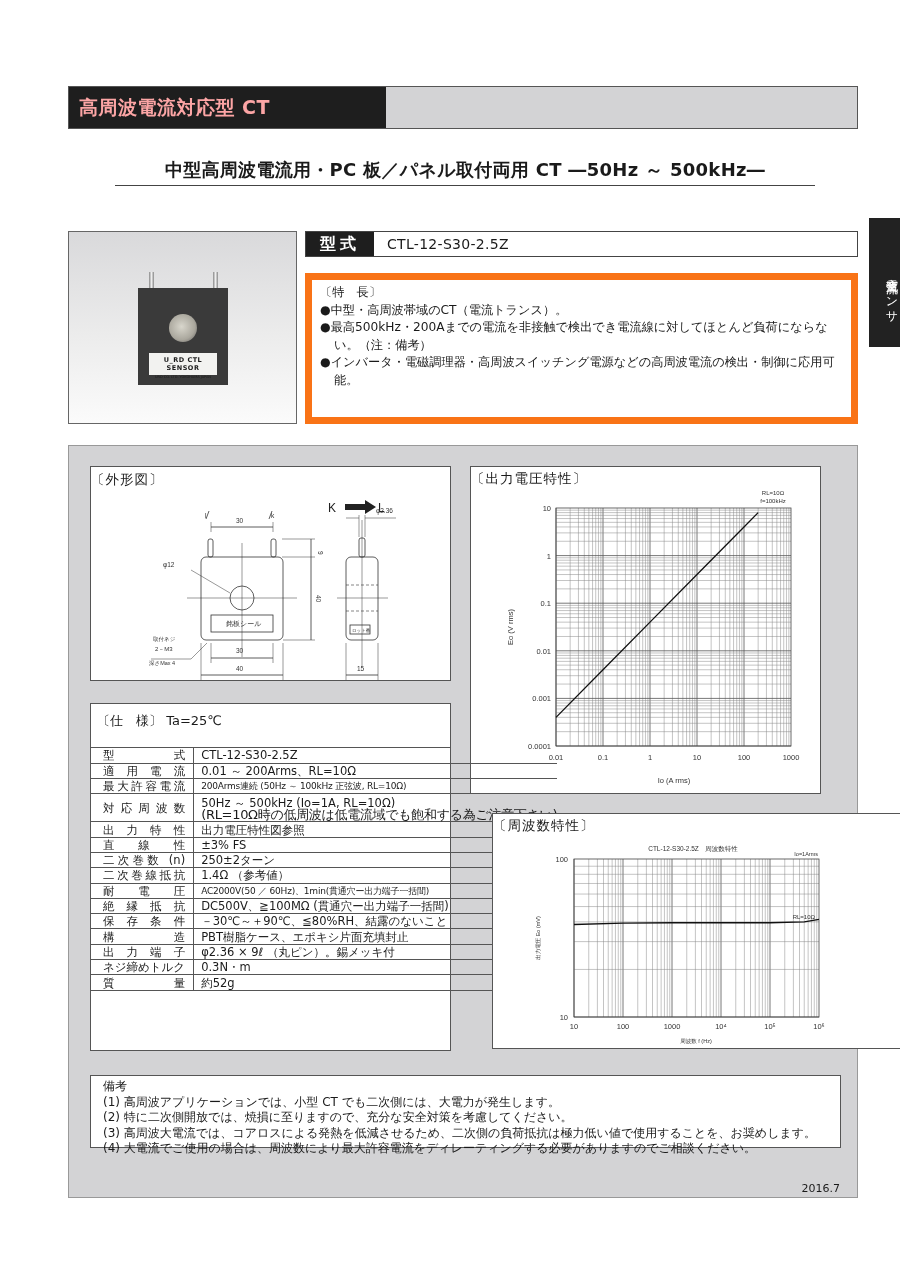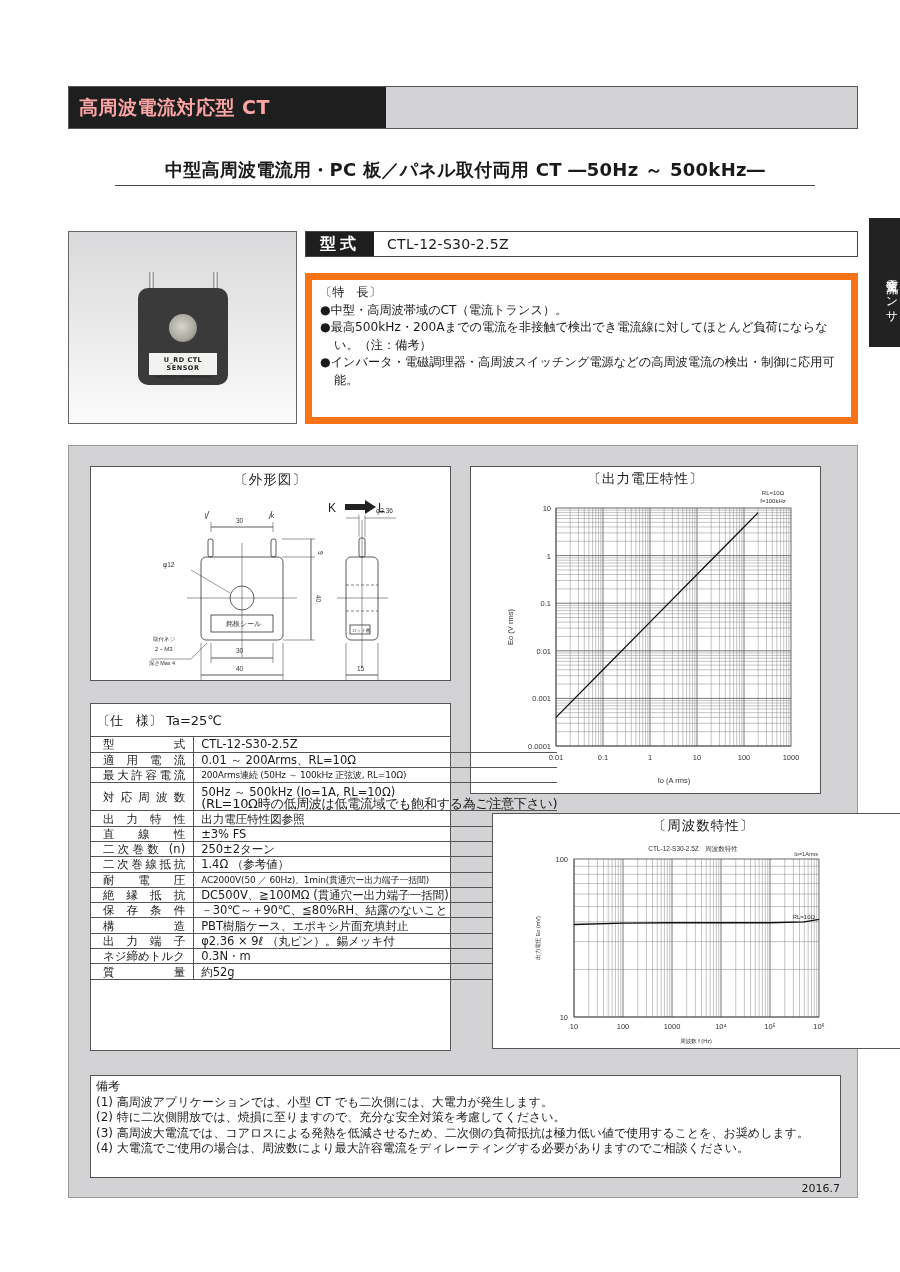--- a/index.html
+++ b/index.html
@@ -10,53 +10,53 @@
   #header { left: 68px; top: 86px; width: 790px; height: 43px; border: 1px solid #555; display: flex; }
   #header .black { width: 317px; background: #1e1e1e; color: #fca5a5; font-size: 19px; font-weight: bold; display: flex; align-items: center; padding-left: 10px; letter-spacing: 0.5px; }
   #header .gray { flex: 1; background: #d3d3d5; }
 
   #subtitle { left: 115px; top: 158px; width: 700px; height: 28px; border-bottom: 1.5px solid #444; text-align: center; font-size: 18px; font-weight: bold; letter-spacing: 0.3px; }
 
   #side-tab { left: 869px; top: 218px; width: 31px; height: 129px; background: #222; color: #fff; font-size: 12px; writing-mode: vertical-rl; text-orientation: upright; display: flex; align-items: flex-start; justify-content: center; padding-top: 22px; letter-spacing: 1px; }
 
   
   #photo { left: 68px; top: 231px; width: 229px; height: 193px; border: 1px solid #666; background: linear-gradient(180deg, #d9d9db 0%, #ececec 55%, #fbfbfb 100%); }
-  #photo .body { position: absolute; left: 69px; top: 56px; width: 90px; height: 97px; background: #3a3a3a; border-radius: 10px; }
+  #photo .body { position: absolute; left: 69px; top: 56px; width: 90px; height: 97px; background: #3a3a3a; border-radius: 0; }
   #photo .pin { position: absolute; top: 40px; width: 5px; height: 20px; background: linear-gradient(90deg,#888,#eee,#888); }
   #photo .hole { position: absolute; left: 31px; top: 26px; width: 28px; height: 28px; border-radius: 50%; background: radial-gradient(circle at 45% 45%, #d8d6cc 0%, #aaa79d 60%, #555 100%); }
   #photo .label { position: absolute; left: 11px; top: 65px; width: 68px; height: 22px; background: #f2f2f0; font-size: 6.5px; font-weight: bold; text-align: center; padding-top: 3px; letter-spacing: 0.5px; }
   #photo .label small { display: block; font-size: 3.5px; font-weight: normal; margin-top: 3px; letter-spacing: 0; }
 
   
   #model { left: 305px; top: 231px; width: 553px; height: 26px; border: 1px solid #444; display: flex; }
   #model .lab { width: 68px; background: #1e1e1e; color: #fff; font-size: 16px; font-weight: bold; display: flex; align-items: center; justify-content: center; letter-spacing: 4px; }
   #model .val { flex: 1; font-size: 14px; display: flex; align-items: center; padding-left: 13px; letter-spacing: 0.3px; }
 
   
   #features { left: 305px; top: 273px; width: 553px; height: 151px; border: 7px solid #f97316; padding: 4px 8px; font-size: 12.2px; line-height: 17.5px; }
   #features .item { padding-left: 14px; text-indent: -14px; }
 
   
   #gray { left: 68px; top: 445px; width: 790px; height: 753px; background: #d3d3d5; border: 1px solid #999; }
   .panel { position: absolute; background: #fff; border: 1px solid #555; }
-  .ptitle { position: absolute; left: 0; right: 0; text-align: center; font-size: 13.5px; letter-spacing: 1px; }
+  .ptitle { position: absolute; left: 0; right: 0; text-align: left; font-size: 13.5px; letter-spacing: 1px; }
 
   
   #spec { left: 90px; top: 703px; width: 361px; height: 348px; }
-  #spec .head { height: 33px; font-size: 13px; padding: 8px 0 0 6px; border-bottom: 1px solid #555; }
+  #spec .head { height: 44px; font-size: 13px; padding: 8px 0 0 6px; border-bottom: 1px solid #555; }
   #spec table { border-collapse: collapse; width: 100%; font-size: 11.5px; }
   #spec td { border-bottom: 1px solid #555; height: 15.3px; line-height: 14px; }
   #spec td.k { width: 106px; border-right: 1px solid #555; padding: 0 8px 0 12px; text-align: justify; text-align-last: justify; white-space: nowrap; }
   #spec td.v { padding-left: 7px; white-space: nowrap; }
   #spec td.v.sm { font-size: 9px; letter-spacing: -0.2px; }
   #spec tr.tall td { height: 28px; }
   #spec .subnote { font-size: 13px; display: block; line-height: 9px; letter-spacing: -0.3px; }
 
   
-  #notes { left: 90px; top: 1075px; width: 751px; height: 103px; padding: 3px 5px; font-size: 12px; line-height: 15.5px; }
+  #notes { left: 90px; top: 1075px; width: 751px; height: 73px; padding: 3px 12px; font-size: 12px; line-height: 15.5px; }
   #notes .n { padding-left: 17px; text-indent: -17px; }
   #date { left: 790px; top: 1182px; width: 50px; text-align: right; font-size: 11px; }
 
   svg text { font-family: "Liberation Sans", sans-serif; }
 </style>
 </head>
 <body>
 
 <div id="header" class="abs">
   <div class="black">高周波電流対応型 CT</div>

